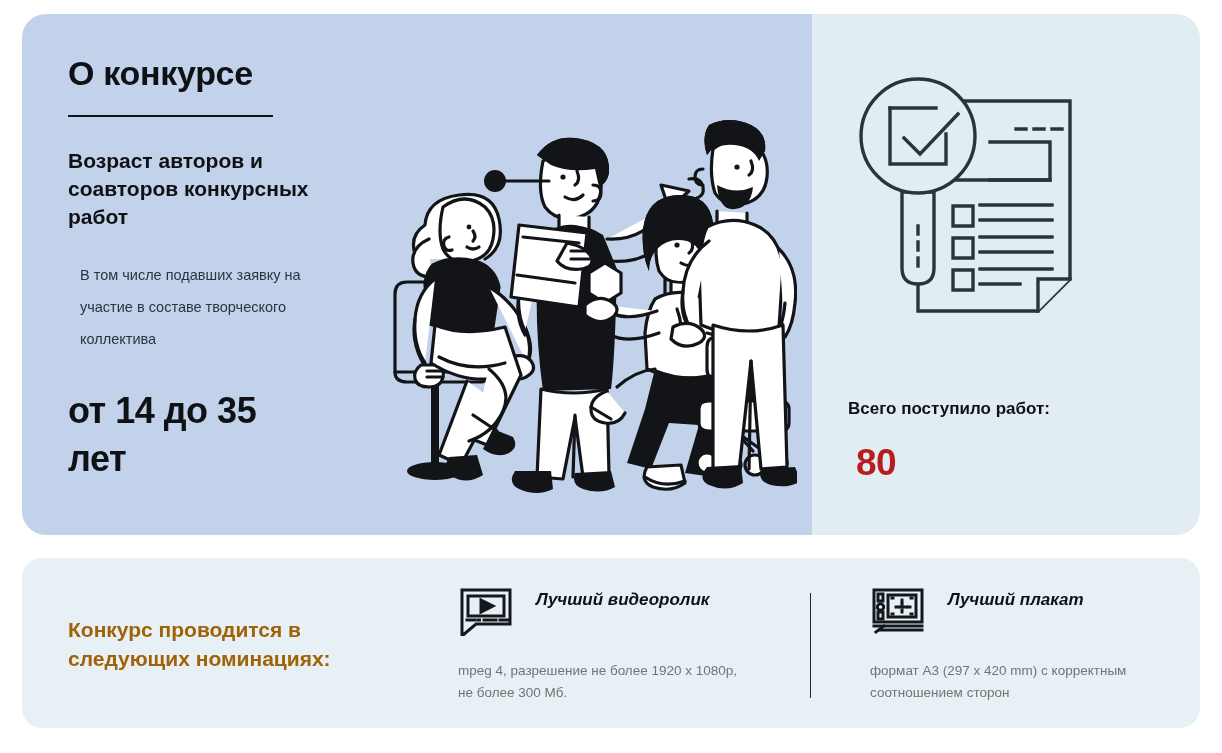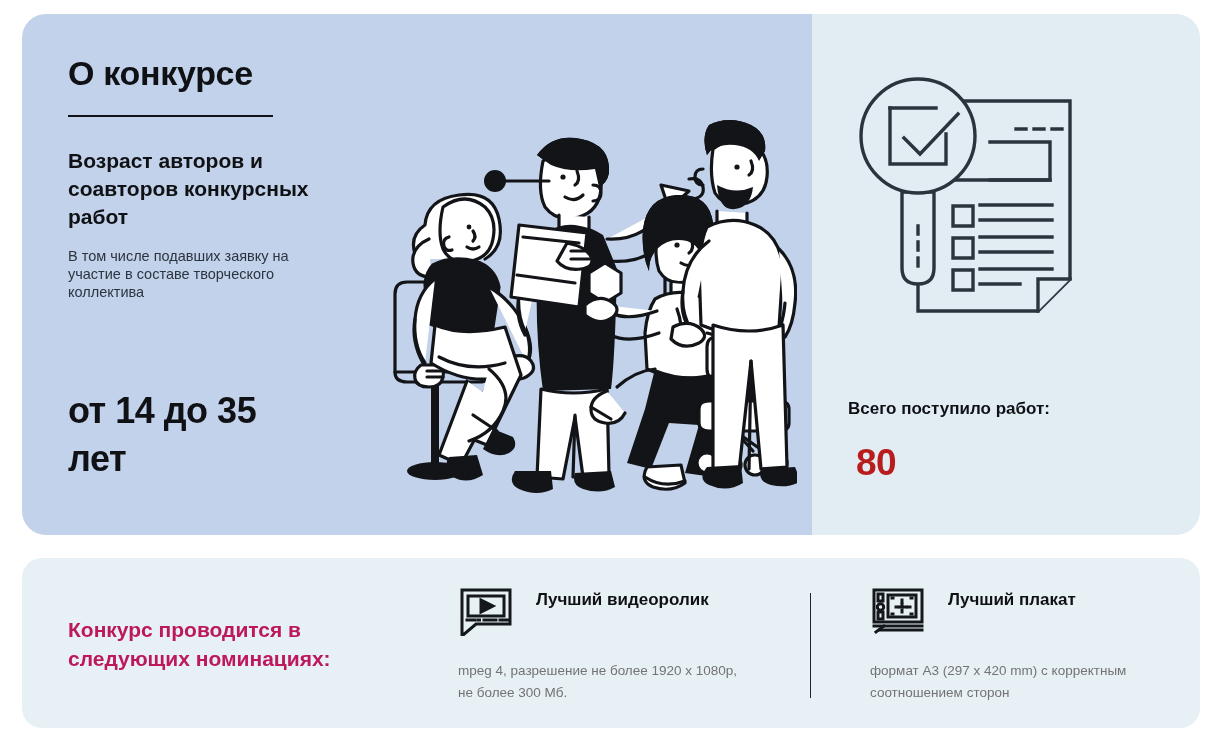--- a/index.html
+++ b/index.html
@@ -71,23 +71,23 @@
     line-height: 28px;
     color: #0f1115;
     margin: 0;
   }
   .age-note {
     position: absolute;
     left: 46px;
     top: 233px;
     width: 272px;
     font-size: 14.5px;
-    line-height: 18px;
+    line-height: 32px;
     color: #2c3440;
-    margin: 0;
+    margin: 12px;
   }
   .age-value {
     position: absolute;
     left: 46px;
     top: 373px;
     width: 250px;
     font-size: 36px;
     font-weight: 700;
     line-height: 48px;
     letter-spacing: -0.5px;
@@ -146,21 +146,21 @@
     overflow: hidden;
   }
   .nom-heading {
     position: absolute;
     left: 46px;
     top: 57px;
     width: 330px;
     font-size: 21px;
     font-weight: 700;
     line-height: 29px;
-    color: #be185d;
+    color: #a16207;
     margin: 0;
   }
   .nom-divider {
     position: absolute;
     left: 788px;
     top: 35px;
     width: 1px;
     height: 105px;
     background: #20242c;
   }
@@ -177,20 +177,21 @@
   }
   .nom-icon { width: 56px; height: 50px; flex: 0 0 56px; }
   .nom-icon svg { display: block; width: 100%; height: 100%; }
   .nom-title {
     font-size: 17px;
     font-weight: 700;
     line-height: 24px;
     color: #0f1115;
     margin: 0;
     padding-top: 2px;
+    font-style: italic;
   }
   .nom-desc {
     margin: 24px 0 0 0;
     font-size: 13.5px;
     line-height: 22px;
     color: #737373;
   }
   .nom.poster .nom-desc { width: 300px; }
   .nom.video .nom-desc { width: 280px; }
 </style>

